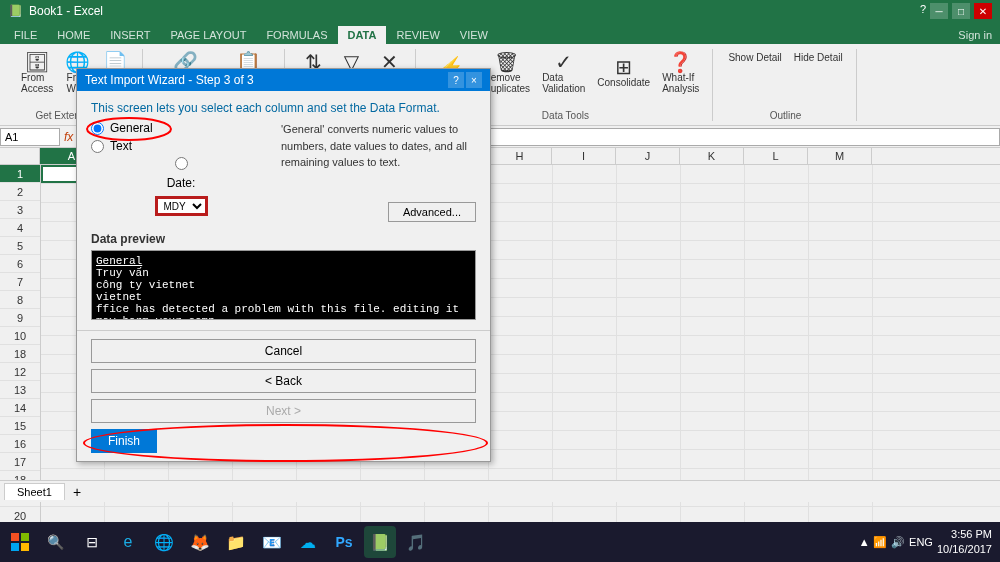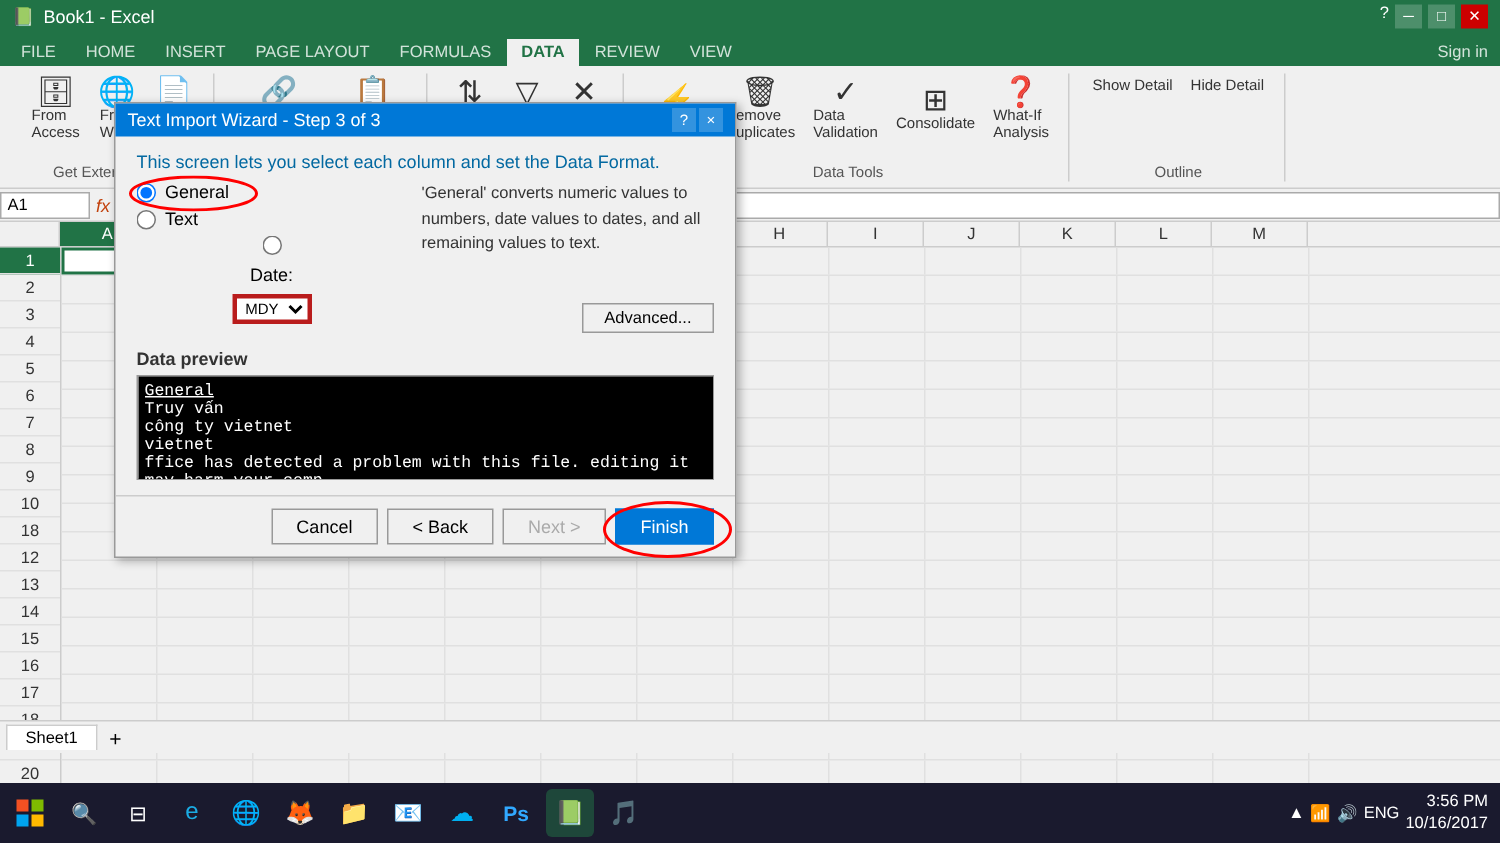--- a/index.html
+++ b/index.html
@@ -83,21 +83,21 @@
     .date-row { display: flex; align-items: center; gap: 6px; flex-direction: column; }
     .date-dropdown { border: 3px solid #b91c1c; background: #fff; font-size: 10px; height: 20px; padding: 0 2px; }
     .advanced-btn { padding: 3px 14px; font-size: 11px; border: 1px solid #999; background: #f0f0f0; cursor: pointer; }
 
     .data-preview-label { font-size: 12px; font-weight: bold; color: #333; margin-top: 10px; margin-bottom: 4px; }
     .data-preview-box { background: #000; color: #fff; font-family: 'Courier New', monospace; font-size: 11px; height: 70px; overflow: auto; padding: 4px; border: 1px solid #999; }
     .data-preview-box::-webkit-scrollbar { width: 12px; }
     .data-preview-box::-webkit-scrollbar-track { background: #333; }
     .data-preview-box::-webkit-scrollbar-thumb { background: #888; }
 
-    .dialog-footer { display: flex; justify-content: flex-end; gap: 6px; padding: 8px 14px; border-top: 1px solid #ccc; }
+    .dialog-footer { display: flex; justify-content: flex-end; gap: 6px; padding: 8px 14px; border-top: 1px solid #ccc; flex-direction: column; }
     .footer-btn { padding: 4px 16px; font-size: 12px; border: 1px solid #999; background: #f0f0f0; cursor: pointer; }
     .footer-btn.primary { background: #0078d7; color: #fff; border-color: #0078d7; }
     .finish-circle { position: relative; }
     .finish-circle::after { content: ''; position: absolute; top: -5px; left: -8px; width: calc(100% + 16px); height: calc(100% + 10px); border: 2.5px solid red; border-radius: 50%; pointer-events: none; }
   </style>
 </head>
 <body>
 
 <div class="excel-bg">
 

